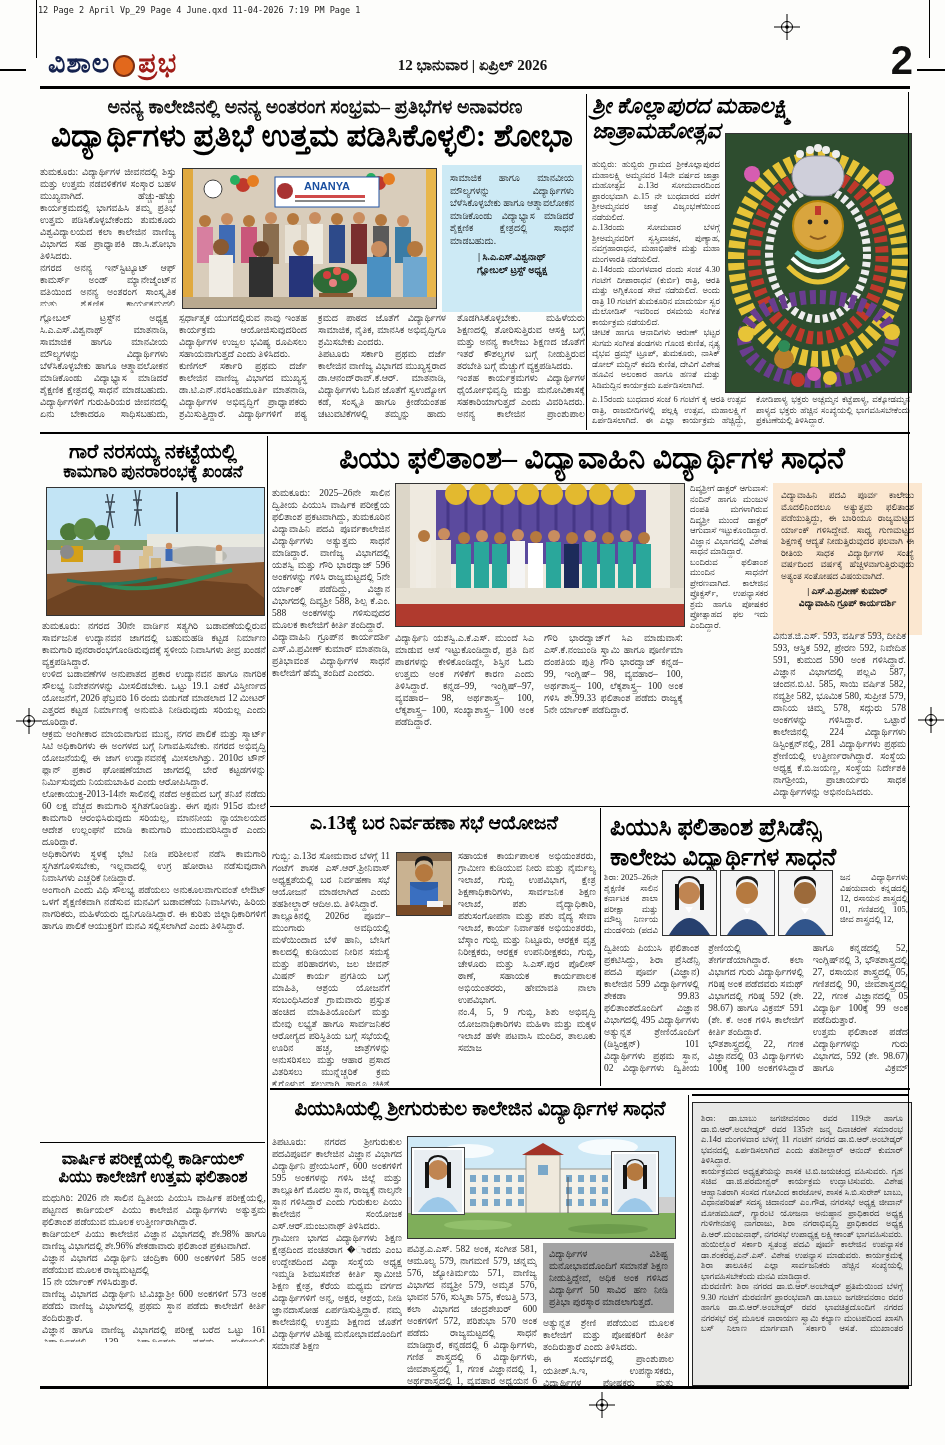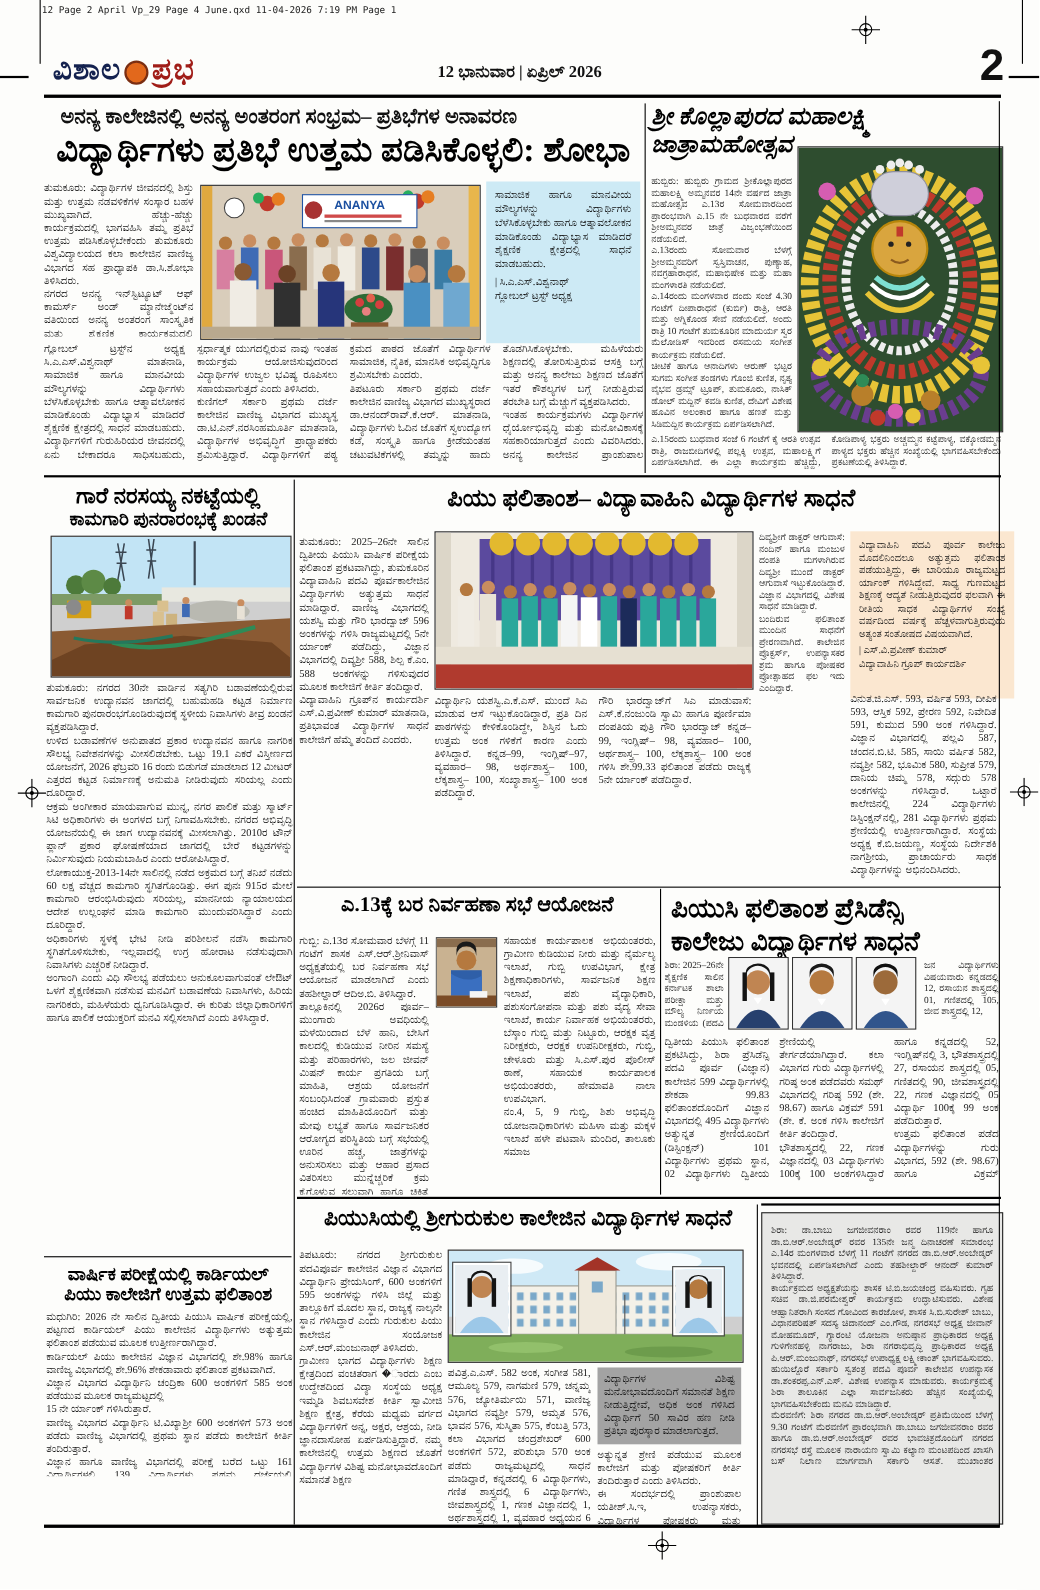--- a/index.html
+++ b/index.html
@@ -5,34 +5,34 @@
   html,body{margin:0;padding:0;background:#fff;}
   #page{position:relative;width:945px;height:1445px;background:#fdfdfb;overflow:hidden;
         font-family:"Liberation Serif",serif;color:#111;}
   .abs{position:absolute;}
   .slug{font-family:"DejaVu Sans Mono",monospace;font-size:8.5px;color:#222;}
   .mast-logo{font-size:27px;font-weight:bold;letter-spacing:1px;}
   .mast-date{font-size:15px;font-weight:bold;text-align:center;}
   .mast-page{font-size:40px;font-weight:bold;font-family:"Liberation Sans",sans-serif;}
   .rule-h{position:absolute;background:#000;}
   .rule-v{position:absolute;background:#000;width:1px;}
-  .kicker{font-size:19px;font-weight:bold;white-space:nowrap;}
+  .kicker{font-size:19px;font-weight:bold;text-align:center;white-space:nowrap;}
   .hl{font-weight:bold;color:#000;line-height:1.12;}
   .hl-c{text-align:center;}
   .body{font-size:9.5px;line-height:12px;text-align:justify;color:#1a1a1a;
         white-space:pre-line;overflow:hidden;}
   .body-sm{font-size:8.5px;line-height:10.5px;}
   .cols2{column-count:2;column-gap:10px;}
   .cols3{column-count:3;column-gap:9px;}
   .cols4{column-count:4;column-gap:11px;}
   .photo{position:absolute;border:1px solid #333;overflow:hidden;background:#cfcfcf;}
   .photo svg{display:block;}
   .qbox{position:absolute;overflow:hidden;padding:7px 8px;text-align:justify;
         font-size:9.5px;line-height:12.5px;}
-  .qsign{text-align:left;font-weight:normal;white-space:pre-line;margin-top:4px;}
+  .qsign{text-align:center;font-weight:bold;white-space:pre-line;margin-top:4px;}
   .graybox{position:absolute;background:#e8e8e6;border:1px solid #222;padding:6px 8px;overflow:hidden;}
   .regmark{position:absolute;width:26px;height:26px;}
   .inset{position:absolute;border:2px solid #fff;outline:1px solid #444;overflow:hidden;}
 </style>
 </head>
 <body>
 
 <div id="page">
 
   <div class="abs slug" style="left:38px;top:5px;">12 Page 2 April Vp_29 Page 4 June.qxd  11-04-2026  7:19 PM  Page 1</div>
@@ -239,21 +239,21 @@
   </div>
   <div class="abs body" style="left:42px;top:620px;width:224px;height:518px;">ತುಮಕೂರು: ನಗರದ 30ನೇ ವಾರ್ಡಿನ ಸತ್ಯಗಿರಿ ಬಡಾವಣೆಯಲ್ಲಿರುವ ಸಾರ್ವಜನಿಕ ಉದ್ಯಾನವನ ಜಾಗದಲ್ಲಿ ಬಹುಮಹಡಿ ಕಟ್ಟಡ ನಿರ್ಮಾಣ ಕಾಮಗಾರಿ ಪುನರಾರಂಭಗೊಂಡಿರುವುದಕ್ಕೆ ಸ್ಥಳೀಯ ನಿವಾಸಿಗಳು ತೀವ್ರ ಖಂಡನೆ ವ್ಯಕ್ತಪಡಿಸಿದ್ದಾರೆ.
 ಉಳಿದ ಬಡಾವಣೆಗಳ ಅನುಪಾತದ ಪ್ರಕಾರ ಉದ್ಯಾನವನ ಹಾಗೂ ನಾಗರಿಕ ಸೌಲಭ್ಯ ನಿವೇಶನಗಳನ್ನು ಮೀಸಲಿಡಬೇಕು. ಒಟ್ಟು 19.1 ಎಕರೆ ವಿಸ್ತೀರ್ಣದ ಯೋಜನೆಗೆ, 2026 ಫೆಬ್ರವರಿ 16 ರಂದು ಬಿಡುಗಡೆ ಮಾಡಲಾದ 12 ಮೀಟರ್ ಎತ್ತರದ ಕಟ್ಟಡ ನಿರ್ಮಾಣಕ್ಕೆ ಅನುಮತಿ ನೀಡಿರುವುದು ಸರಿಯಲ್ಲ ಎಂದು ದೂರಿದ್ದಾರೆ.
 ಆಕ್ರಮ ಅಂಗೀಕಾರ ಮಾಯವಾಗುವ ಮುನ್ನ, ನಗರ ಪಾಲಿಕೆ ಮತ್ತು ಸ್ಮಾರ್ಟ್ ಸಿಟಿ ಅಧಿಕಾರಿಗಳು ಈ ಅಂಗಳದ ಬಗ್ಗೆ ನಿಗಾವಹಿಸಬೇಕು. ನಗರದ ಅಭಿವೃದ್ಧಿ ಯೋಜನೆಯಲ್ಲಿ ಈ ಜಾಗ ಉದ್ಯಾನವನಕ್ಕೆ ಮೀಸಲಾಗಿತ್ತು. 2010ರ ಟೌನ್ ಪ್ಲಾನ್ ಪ್ರಕಾರ ಘೋಷಣೆಯಾದ ಜಾಗದಲ್ಲಿ ಬೇರೆ ಕಟ್ಟಡಗಳನ್ನು ನಿರ್ಮಿಸುವುದು ನಿಯಮಬಾಹಿರ ಎಂದು ಆರೋಪಿಸಿದ್ದಾರೆ.
 ಲೋಕಾಯುಕ್ತ-2013-14ನೇ ಸಾಲಿನಲ್ಲಿ ನಡೆದ ಅಕ್ರಮದ ಬಗ್ಗೆ ತನಿಖೆ ನಡೆದು 60 ಲಕ್ಷ ವೆಚ್ಚದ ಕಾಮಗಾರಿ ಸ್ಥಗಿತಗೊಂಡಿತ್ತು. ಈಗ ಪುನಃ 915ರ ಮೇಲೆ ಕಾಮಗಾರಿ ಆರಂಭಿಸಿರುವುದು ಸರಿಯಲ್ಲ, ಮಾನನೀಯ ನ್ಯಾಯಾಲಯದ ಆದೇಶ ಉಲ್ಲಂಘನೆ ಮಾಡಿ ಕಾಮಗಾರಿ ಮುಂದುವರಿಸಿದ್ದಾರೆ ಎಂದು ದೂರಿದ್ದಾರೆ.
 ಅಧಿಕಾರಿಗಳು ಸ್ಥಳಕ್ಕೆ ಭೇಟಿ ನೀಡಿ ಪರಿಶೀಲನೆ ನಡೆಸಿ ಕಾಮಗಾರಿ ಸ್ಥಗಿತಗೊಳಿಸಬೇಕು, ಇಲ್ಲವಾದಲ್ಲಿ ಉಗ್ರ ಹೋರಾಟ ನಡೆಸುವುದಾಗಿ ನಿವಾಸಿಗಳು ಎಚ್ಚರಿಕೆ ನೀಡಿದ್ದಾರೆ.
 ಅಂಗಾಂಗಿ ಎಂದು ವಿಧಿ ಸೌಲಭ್ಯ ಪಡೆಯಲು ಅನುಕೂಲವಾಗುವಂತೆ ಲೇಔಟ್ ಒಳಗೆ ಶೈಕ್ಷಣಿಕವಾಗಿ ನಡೆಸುವ ಮನವಿಗೆ ಬಡಾವಣೆಯ ನಿವಾಸಿಗಳು, ಹಿರಿಯ ನಾಗರಿಕರು, ಮಹಿಳೆಯರು ಧ್ವನಿಗೂಡಿಸಿದ್ದಾರೆ. ಈ ಕುರಿತು ಜಿಲ್ಲಾಧಿಕಾರಿಗಳಿಗೆ ಹಾಗೂ ಪಾಲಿಕೆ ಆಯುಕ್ತರಿಗೆ ಮನವಿ ಸಲ್ಲಿಸಲಾಗಿದೆ ಎಂದು ತಿಳಿಸಿದ್ದಾರೆ.</div>
 
   <div class="rule-v" style="left:267px;top:436px;height:950px;"></div>
 
-  <div class="abs hl hl-c" style="left:278px;top:441px;width:628px;font-size:22px;">ಪಿಯು ಫಲಿತಾಂಶ– ವಿದ್ಯಾವಾಹಿನಿ ವಿದ್ಯಾರ್ಥಿಗಳ ಸಾಧನೆ</div>
+  <div class="abs hl hl-c" style="left:278px;top:441px;width:628px;font-size:30px;">ಪಿಯು ಫಲಿತಾಂಶ– ವಿದ್ಯಾವಾಹಿನಿ ವಿದ್ಯಾರ್ಥಿಗಳ ಸಾಧನೆ</div>
   <div class="abs body" style="left:272px;top:487px;width:118px;height:318px;">ತುಮಕೂರು: 2025–26ನೇ ಸಾಲಿನ ದ್ವಿತೀಯ ಪಿಯುಸಿ ವಾರ್ಷಿಕ ಪರೀಕ್ಷೆಯ ಫಲಿತಾಂಶ ಪ್ರಕಟವಾಗಿದ್ದು, ತುಮಕೂರಿನ ವಿದ್ಯಾವಾಹಿನಿ ಪದವಿ ಪೂರ್ವಕಾಲೇಜಿನ ವಿದ್ಯಾರ್ಥಿಗಳು ಅತ್ಯುತ್ತಮ ಸಾಧನೆ ಮಾಡಿದ್ದಾರೆ. ವಾಣಿಜ್ಯ ವಿಭಾಗದಲ್ಲಿ ಯಶಸ್ವಿ ಮತ್ತು ಗೌರಿ ಭಾರದ್ವಾಜ್ 596 ಅಂಕಗಳನ್ನು ಗಳಿಸಿ ರಾಜ್ಯಮಟ್ಟದಲ್ಲಿ 5ನೇ ರ್ಯಾಂಕ್ ಪಡೆದಿದ್ದು, ವಿಜ್ಞಾನ ವಿಭಾಗದಲ್ಲಿ ದಿವ್ಯಶ್ರೀ 588, ಶಿಲ್ಪ ಕೆ.ಎಂ. 588 ಅಂಕಗಳನ್ನು ಗಳಿಸುವುದರ ಮೂಲಕ ಕಾಲೇಜಿಗೆ ಕೀರ್ತಿ ತಂದಿದ್ದಾರೆ.
 ವಿದ್ಯಾವಾಹಿನಿ ಗ್ರೂಪ್‌ನ ಕಾರ್ಯದರ್ಶಿ ಎಸ್.ವಿ.ಪ್ರವೀಣ್ ಕುಮಾರ್ ಮಾತನಾಡಿ, ಪ್ರತಿಭಾವಂತ ವಿದ್ಯಾರ್ಥಿಗಳ ಸಾಧನೆ ಕಾಲೇಜಿಗೆ ಹೆಮ್ಮೆ ತಂದಿದೆ ಎಂದರು.</div>
 
   <div class="photo" style="left:395px;top:483px;width:288px;height:142px;">
     <svg width="288" height="142" viewBox="0 0 288 142">
       <rect width="288" height="142" fill="#efeae0"></rect>
       <rect x="0" y="0" width="14" height="142" fill="#dcd6c8"></rect>
       <rect x="274" y="0" width="14" height="142" fill="#dcd6c8"></rect>
       <rect x="40" y="6" width="210" height="74" fill="#5b4a9e"></rect>
       <g stroke="#463787" stroke-width="3">

